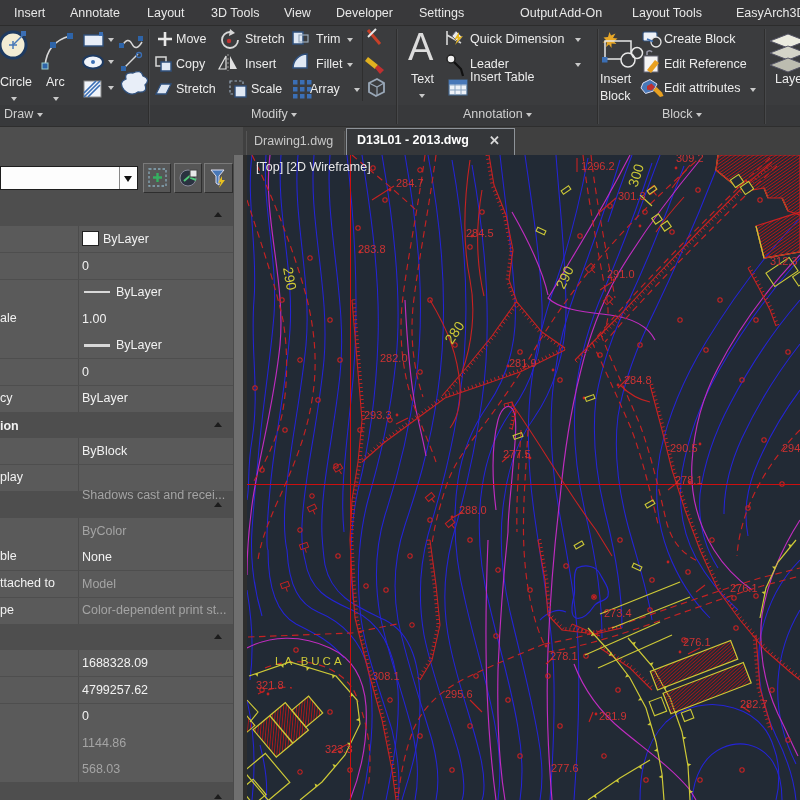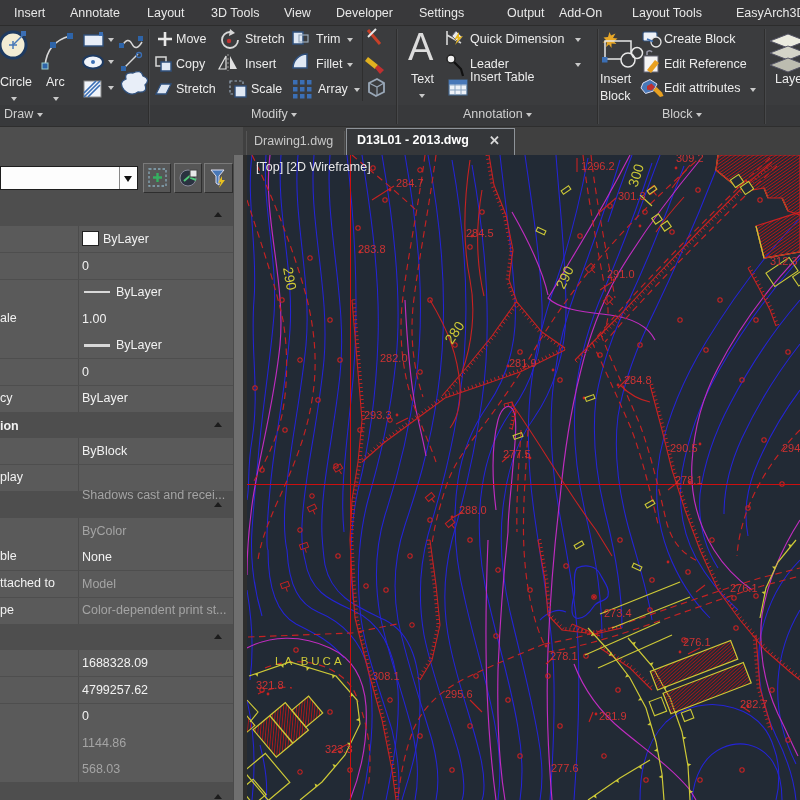--- a/index.html
+++ b/index.html
@@ -25,21 +25,21 @@
 </style></head><body>
 
 <div id="menubar">
 <span style="left:14px">Insert</span>
 <span style="left:70px">Annotate</span>
 <span style="left:147px">Layout</span>
 <span style="left:211px">3D Tools</span>
 <span style="left:284px">View</span>
 <span style="left:336px">Developer</span>
 <span style="left:419px">Settings</span>
-<span style="left:507px">Output</span>
+<span style="left:520px">Output</span>
 <span style="left:559px">Add-On</span>
 <span style="left:632px">Layout Tools</span>
 <span style="left:736px">EasyArch3D</span>
 </div>
 
 <div id="ribbon"></div>
 <div style="position:absolute;left:0;top:105px;width:800px;height:21px;background:#38393b"></div>
 <div class="psep" style="left:148px"></div>
 <div class="psep2" style="left:149px"></div>
 <div class="psep" style="left:396px"></div>
@@ -119,21 +119,21 @@
 <div class="rtxt" style="left:176px;top:32px">Move</div>
 <div class="rtxt" style="left:245px;top:32px">Stretch</div>
 <div class="rtxt" style="left:316px;top:32px">Trim</div>
 <div class="dard" style="left:347px;top:38px"></div>
 <div class="rtxt" style="left:176px;top:57px">Copy</div>
 <div class="rtxt" style="left:245px;top:57px">Insert</div>
 <div class="rtxt" style="left:316px;top:57px">Fillet</div>
 <div class="dard" style="left:347px;top:63px"></div>
 <div class="rtxt" style="left:176px;top:82px">Stretch</div>
 <div class="rtxt" style="left:251px;top:82px">Scale</div>
-<div class="rtxt" style="left:318px;top:82px">Array</div>
+<div class="rtxt" style="left:310px;top:82px">Array</div>
 <div class="dard" style="left:354px;top:88px"></div>
 <div class="psep" style="left:362px;top:31px;height:70px"></div>
 <div class="plabel" style="left:251px">Modify <span class="dar"></span></div>
 
 <div class="rtxt" style="left:408px;top:26px;font-size:38px;color:#dcdcdc;font-weight:400">A</div>
 <div class="rtxt" style="left:411px;top:72px">Text</div>
 <div class="dard" style="left:419px;top:94px"></div>
 <svg class="abs" style="left:444px;top:29px" width="26" height="70">
  <path d="M3,2v14M3,6l14,8" stroke="#d8d8d8" stroke-width="1.6" fill="none"></path>
  <path d="M12,2l6,6l-4,5l-6,-6z" fill="#e8e8e8" stroke="#667" stroke-width="1"></path>

